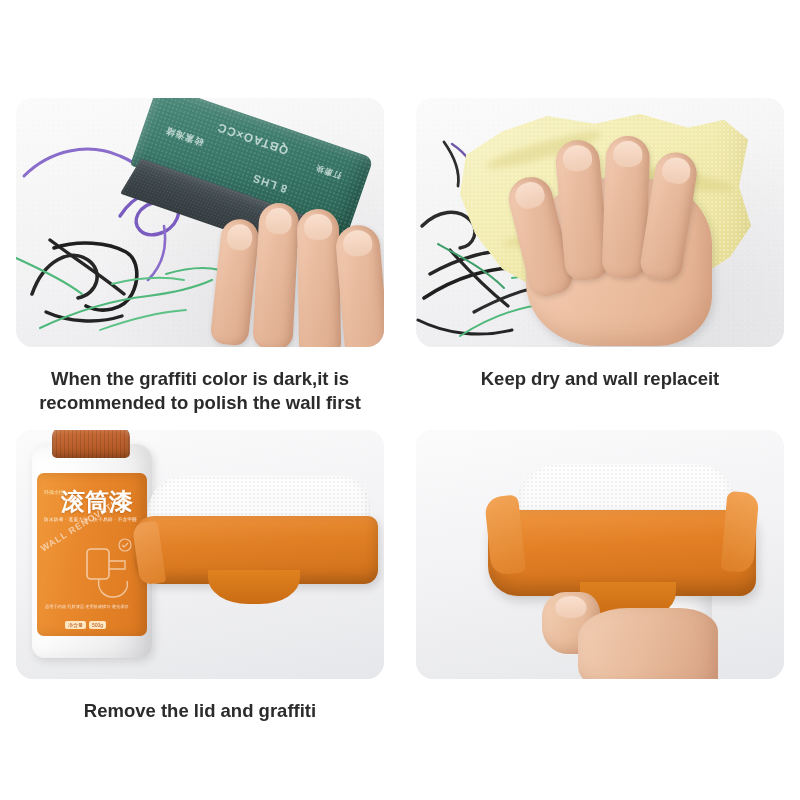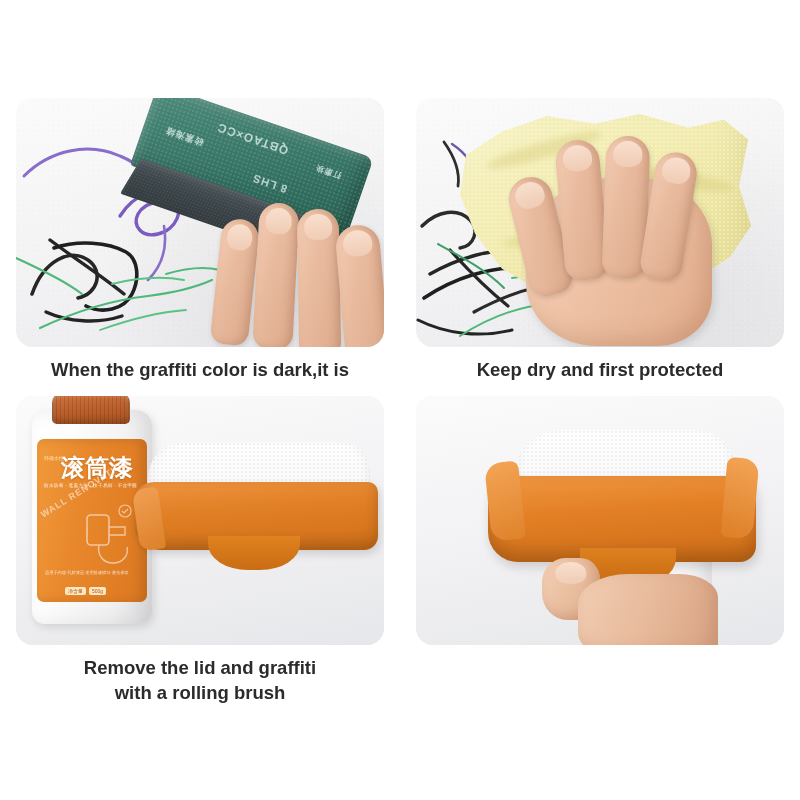--- a/index.html
+++ b/index.html
@@ -61,21 +61,21 @@
     overflow: hidden;
     background: #f2f2f3;
   }
 
   .caption {
     text-align: center;
     font-size: 18.5px;
     font-weight: bold;
     color: #2b2b2b;
     line-height: 1.32;
-    margin-top: 11px;
+    margin-top: 20px;
     padding: 0 2px;
     font-family: "Liberation Sans", sans-serif;
   }
   .caption.left-align {
     text-align: left;
     padding-left: 4px;
   }
 
   
   .wall-bg {
@@ -480,20 +480,21 @@
             <div class="finger" style="left:86px; top:28px; width:42px; height:150px; transform:rotate(-1deg);">
               <div class="nail"></div>
             </div>
             <div class="finger" style="left:128px;top:44px; width:44px; height:134px; transform:rotate(-5deg);">
               <div class="nail"></div>
             </div>
           </div>
         </div>
         <div class="caption">
           <div>When the graffiti color is dark,it is</div>
+          <div>recommended to polish the wall first</div>
         </div>
       </div>
 
       <div class="cell">
         <div class="photo">
           <div class="wall-bg"></div>
           <div class="wall-tex"></div>
 
           <svg class="scribble" width="368" height="249" viewBox="0 0 368 249">
             <path d="M28 44 C38 58 44 74 42 88" stroke="#2e2e2e" stroke-width="2.8"></path>
@@ -527,21 +528,21 @@
             </div>
             <div class="finger" style="left:92px;  top:14px;  width:44px; height:142px; transform:rotate(2deg);">
               <div class="nail"></div>
             </div>
             <div class="finger" style="left:136px; top:30px;  width:42px; height:128px; transform:rotate(9deg);">
               <div class="nail"></div>
             </div>
           </div>
         </div>
         <div class="caption">
-          <div>Keep dry and first protected</div>
+          <div>Keep dry and wall replaceit</div>
         </div>
       </div>
 
     </div>
 
     <div class="row" style="margin-top:14px;">
 
       <div class="cell">
         <div class="photo">
           <div class="studio-bg"></div>
@@ -576,21 +577,20 @@
           <div class="roller-a">
             <div class="roller-nap"></div>
             <div class="roller-frame">
               <div class="roller-arm-l"></div>
             </div>
             <div class="roller-stem"></div>
           </div>
         </div>
         <div class="caption">
           <div>Remove the lid and graffiti</div>
-          <div>with a rolling brush</div>
         </div>
       </div>
 
       <div class="cell">
         <div class="photo">
           <div class="studio-bg"></div>
 
           <div class="roller-b">
             <div class="nap-b"></div>
             <div class="bottle-neck"></div>

